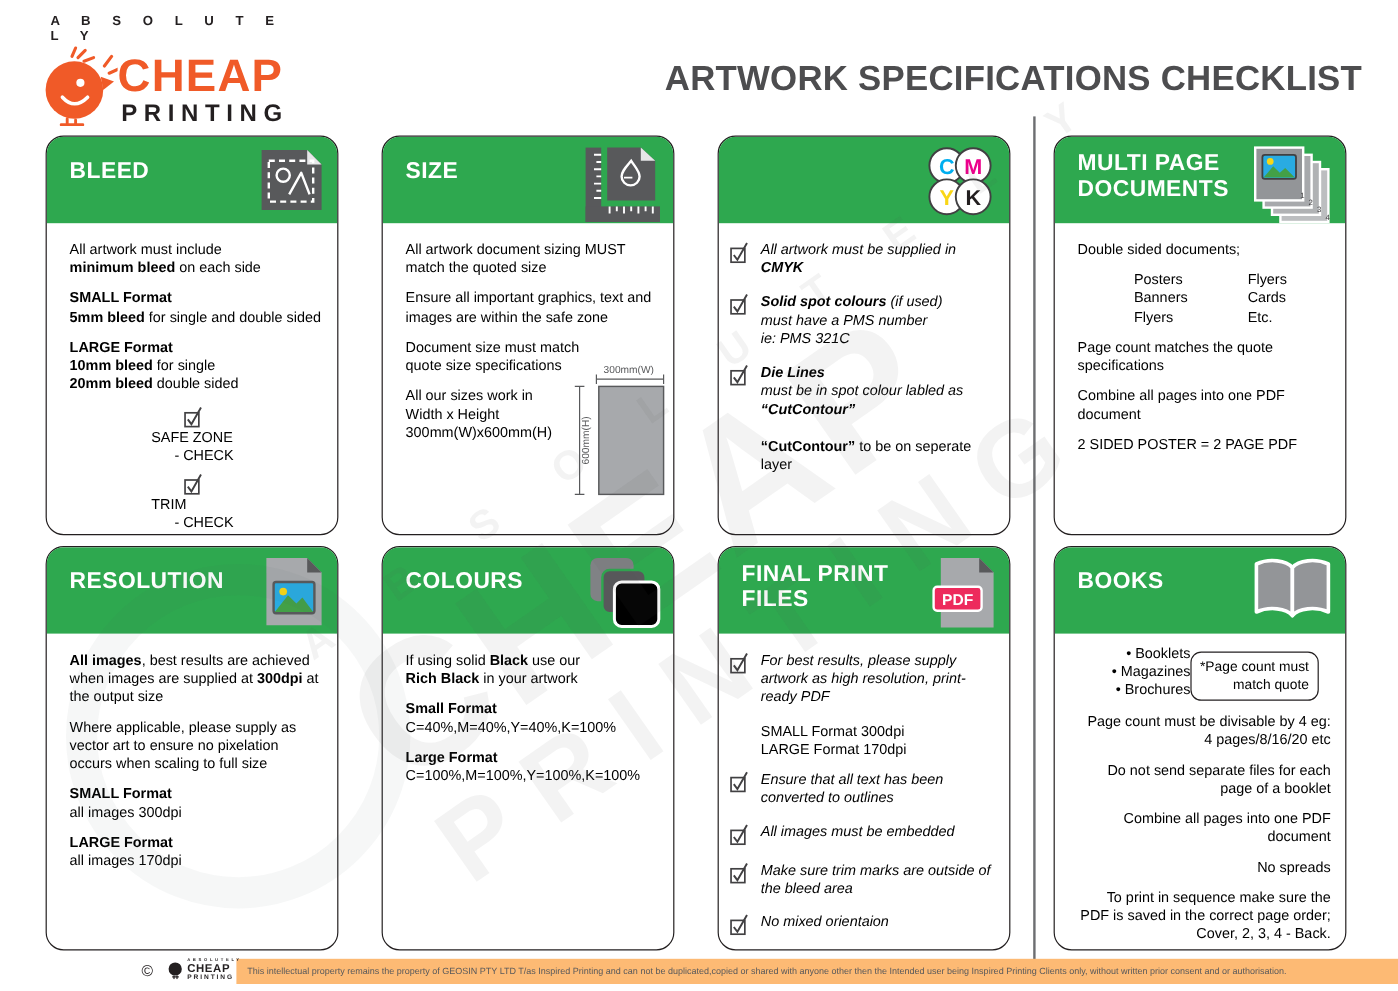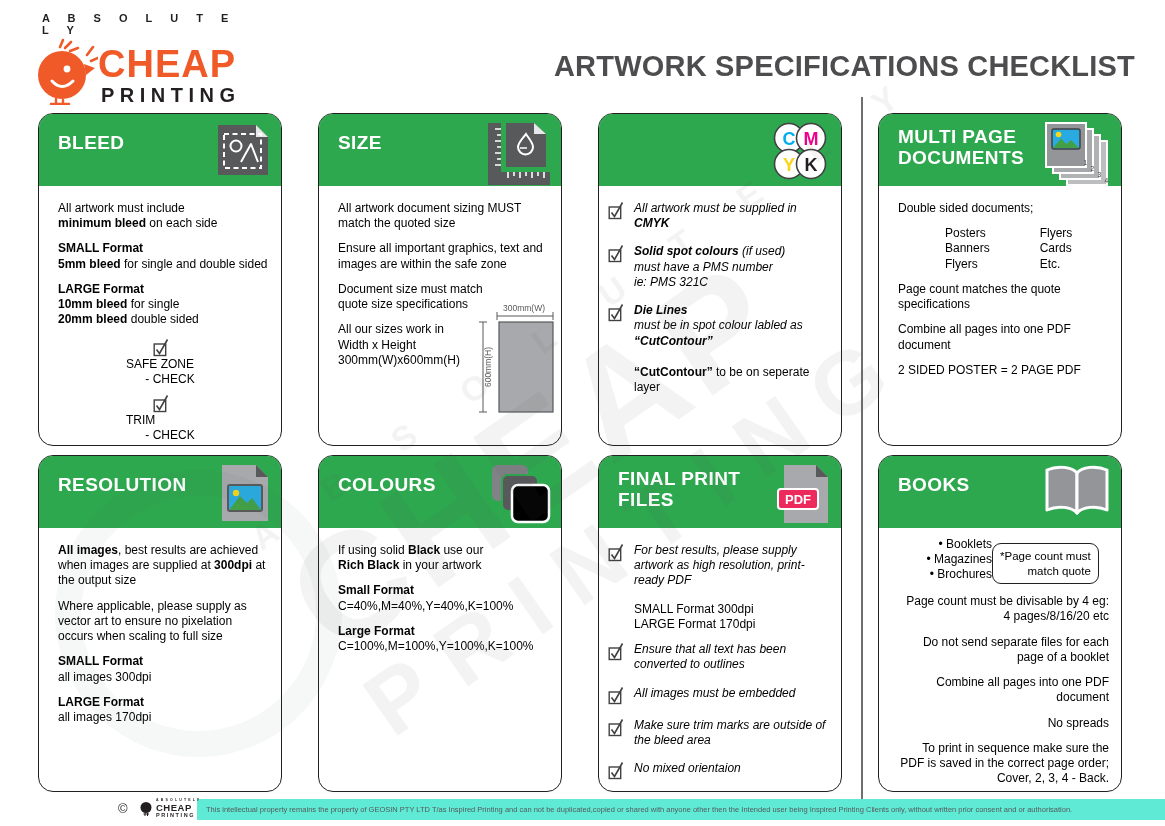--- a/index.html
+++ b/index.html
@@ -56,21 +56,21 @@
             border-radius:50%;z-index:30;pointer-events:none;}
 
   
   .f-copy{position:absolute;left:118px;top:801px;font-size:13px;color:#231f20;z-index:10;}
   .f-mini{position:absolute;left:140px;top:799px;display:flex;align-items:center;z-index:10;}
   .f-mini svg{margin-right:3px;}
   .f-mini-text span{display:block;color:#231f20;line-height:1.05;}
   .f-mini-abs{font-size:3.5px;letter-spacing:2.2px;font-weight:bold;}
   .f-mini-cheap{font-size:9.5px;font-weight:bold;letter-spacing:0.5px;}
   .f-mini-printing{font-size:5.5px;font-weight:bold;letter-spacing:1.6px;}
-  .f-strip{position:absolute;left:197px;right:0;top:799px;height:21px;background:#5eead4;z-index:5;
+  .f-strip{position:absolute;left:197px;right:0;top:799px;height:21px;background:#fdba74;z-index:5;
            overflow:hidden;}
   .f-strip span{display:block;font-size:7.5px;color:#58595b;line-height:21px;padding-left:9px;white-space:nowrap;}
 </style>
 </head>
 <body>
 
 <div class="page">
 
   <div class="logo">
     <div class="logo-top">A B S O L U T E L Y</div>

